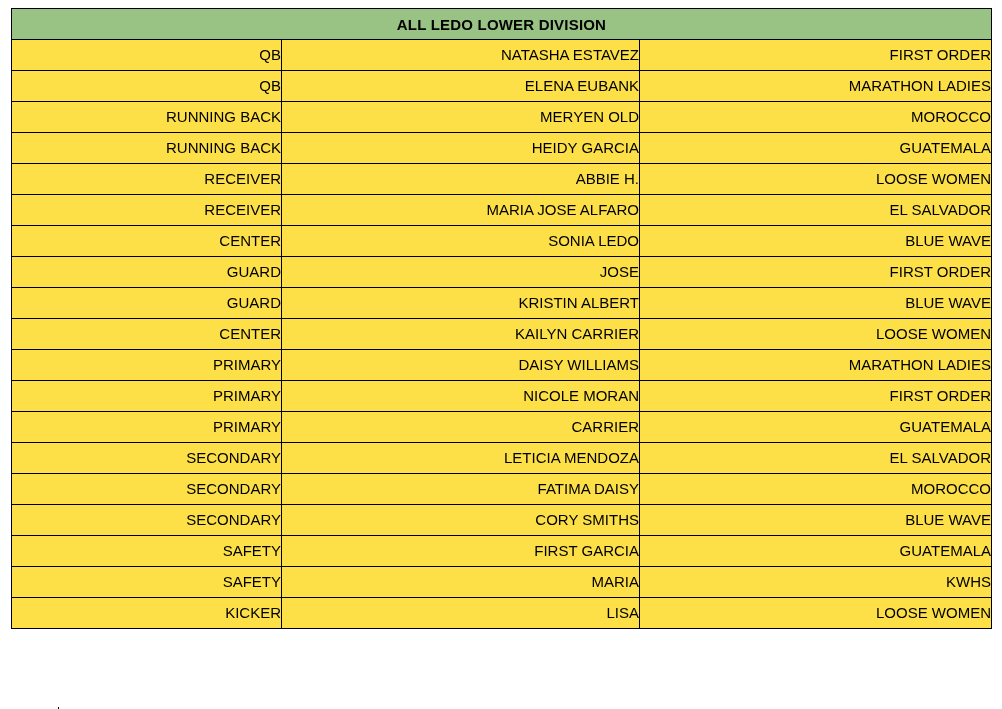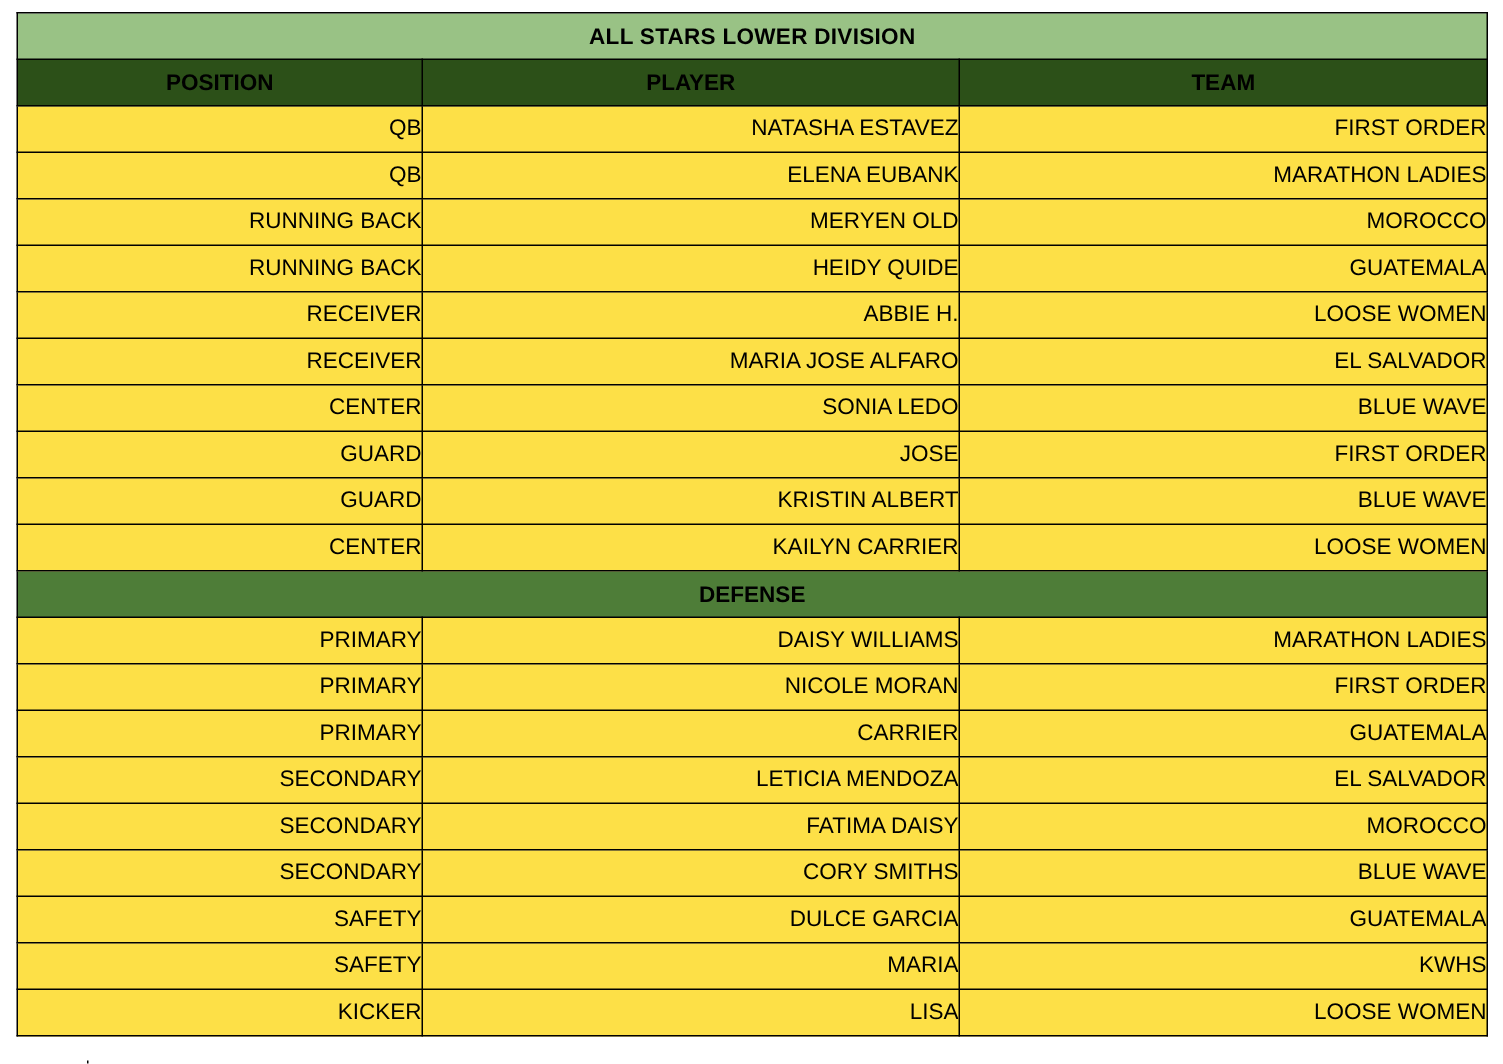--- a/index.html
+++ b/index.html
@@ -99,34 +99,23 @@
 <div class="sheet">
   <table class="roster">
     <colgroup>
       <col class="c-position">
       <col class="c-player">
       <col class="c-team">
     </colgroup>
     <tbody>
       <tr class="title-row">
         <td colspan="3">
-          <span class="cell-inner">ALL STARS LOWER DIVISION</span>
+          <span class="cell-inner">ALL LEDO LOWER DIVISION</span>
         </td>
       </tr>
-      <tr class="header-row">
-        <td>
-          <span class="cell-inner">POSITION</span>
-        </td>
-        <td>
-          <span class="cell-inner">PLAYER</span>
-        </td>
-        <td>
-          <span class="cell-inner">TEAM</span>
-        </td>
-      </tr>
 
       <tr class="data-row">
         <td>
             <span class="cell-inner">QB</span>
           </td>
         <td>
             <span class="cell-inner">NATASHA ESTAVEZ</span>
           </td>
         <td>
             <span class="cell-inner">FIRST ORDER</span>
@@ -152,21 +141,21 @@
           </td>
         <td>
             <span class="cell-inner">MOROCCO</span>
           </td>
       </tr>
       <tr class="data-row">
         <td>
             <span class="cell-inner">RUNNING BACK</span>
           </td>
         <td>
-            <span class="cell-inner">HEIDY QUIDE</span>
+            <span class="cell-inner">HEIDY GARCIA</span>
           </td>
         <td>
             <span class="cell-inner">GUATEMALA</span>
           </td>
       </tr>
       <tr class="data-row">
         <td>
             <span class="cell-inner">RECEIVER</span>
           </td>
         <td>
@@ -225,25 +214,20 @@
             <span class="cell-inner">CENTER</span>
           </td>
         <td>
             <span class="cell-inner">KAILYN CARRIER</span>
           </td>
         <td>
             <span class="cell-inner">LOOSE WOMEN</span>
           </td>
       </tr>
 
-      <tr class="section-row">
-        <td colspan="3">
-          <span class="cell-inner">DEFENSE</span>
-        </td>
-      </tr>
 
       <tr class="data-row">
         <td>
             <span class="cell-inner">PRIMARY</span>
           </td>
         <td>
             <span class="cell-inner">DAISY WILLIAMS</span>
           </td>
         <td>
             <span class="cell-inner">MARATHON LADIES</span>
@@ -302,21 +286,21 @@
           </td>
         <td>
             <span class="cell-inner">BLUE WAVE</span>
           </td>
       </tr>
       <tr class="data-row">
         <td>
             <span class="cell-inner">SAFETY</span>
           </td>
         <td>
-            <span class="cell-inner">DULCE GARCIA</span>
+            <span class="cell-inner">FIRST GARCIA</span>
           </td>
         <td>
             <span class="cell-inner">GUATEMALA</span>
           </td>
       </tr>
       <tr class="data-row">
         <td>
             <span class="cell-inner">SAFETY</span>
           </td>
         <td>

